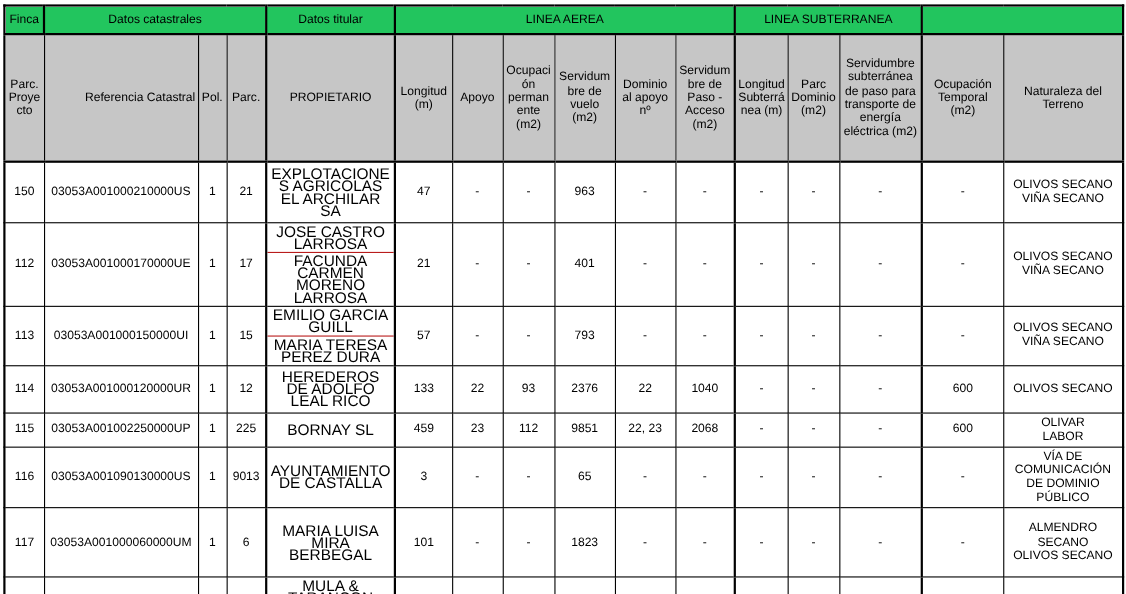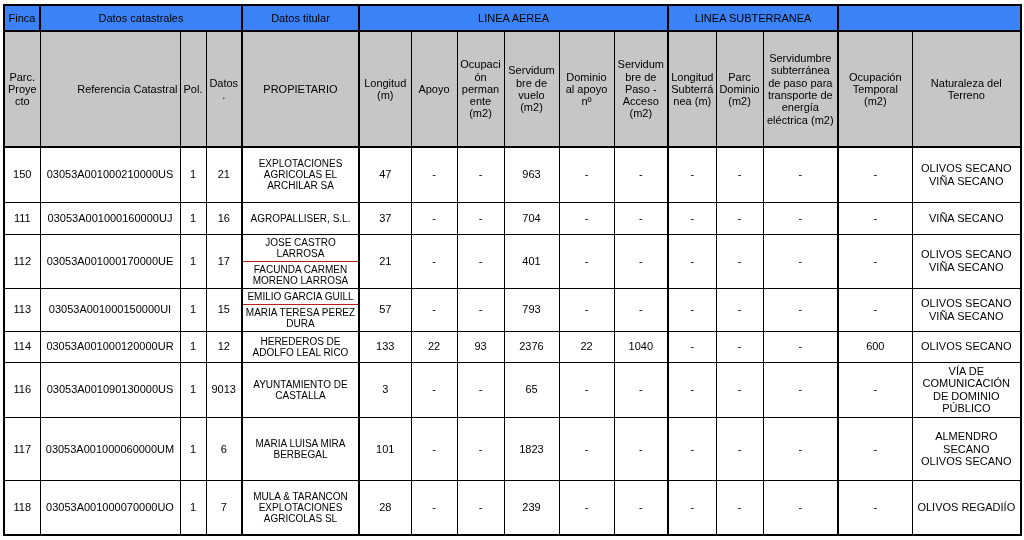--- a/index.html
+++ b/index.html
@@ -1,26 +1,26 @@
 <!DOCTYPE html>
 <html><head>
 <meta charset="utf-8">
 <style>
   html,body{margin:0;padding:0;background:#ffffff;font-family:"Liberation Sans",sans-serif;color:#000;}
   .wrap{padding:4px 3px;}
   table{border-collapse:collapse;table-layout:fixed;width:1017px;border:2px solid #000;}
   th,td{border:1px solid #000;font-weight:normal;vertical-align:middle;text-align:center;overflow:hidden;}
   th{font-size:11px;line-height:1.12;padding:1px 2px;word-wrap:break-word;}
-  tr.group-row th{background:#3b82f6;border-bottom:2px solid #000;height:22px;}
+  tr.group-row th{background:#22c55e;border-bottom:2px solid #000;height:22px;}
   tr.col-row th{background:#c6c6c6;border-bottom:2px solid #000;height:112px;}
   td{font-size:11px;line-height:1.15;padding:2px 3px;white-space:pre-line;word-wrap:break-word;}
   .bl2{border-left:2px solid #000;margin-left:40px;}
   .al-left{text-align:right;padding-left:7px;}
   td.prop{padding:0;}
-  .owner{font-size:10px;line-height:11px;padding:2px 2px;}
+  .owner{font-size:14px;line-height:11px;padding:2px 2px;}
   .owner + .owner{border-top:1px solid #b91c1c;}
   tbody tr:nth-child(1){height:55px}
   tbody tr:nth-child(2){height:32px}
   tbody tr:nth-child(3){height:43px}
   tbody tr:nth-child(4){height:43px}
   tbody tr:nth-child(5){height:31px}
   tbody tr:nth-child(6){height:32px}
   tbody tr:nth-child(7){height:63px}
   tbody tr:nth-child(8){height:54px}
   tbody tr:nth-child(9){height:35px}
@@ -54,21 +54,21 @@
           <th colspan="3" class="bl2">Datos catastrales</th>
           <th colspan="1" class="bl2">Datos titular</th>
           <th colspan="6" class="bl2">LINEA AEREA</th>
           <th colspan="3" class="bl2">LINEA SUBTERRANEA</th>
           <th colspan="2" class="bl2"></th>
         </tr>
       <tr class="col-row" id="col-row">
           <th class="">Parc. Proyecto</th>
           <th class="al-left">Referencia Catastral</th>
           <th class="">Pol.</th>
-          <th class="">Datos.</th>
+          <th class="">Parc.</th>
           <th class="bl2">PROPIETARIO</th>
           <th class="bl2">Longitud (m)</th>
           <th class="">Apoyo</th>
           <th class="">Ocupación permanente (m2)</th>
           <th class="">Servidumbre de vuelo (m2)</th>
           <th class="">Dominio al apoyo nº</th>
           <th class="">Servidumbre de Paso - Acceso (m2)</th>
           <th class="bl2">Longitud Subterránea (m)</th>
           <th class="">Parc Dominio (m2)</th>
           <th class="">Servidumbre subterránea de paso para transporte de energía eléctrica (m2)</th>
@@ -90,38 +90,20 @@
           <td>-</td>
           <td>-</td>
           <td class="bl2">-</td>
           <td>-</td>
           <td>-</td>
           <td class="bl2">-</td>
           <td>OLIVOS SECANO
 VIÑA SECANO</td>
         </tr>
         <tr>
-          <td>111</td>
-          <td>03053A001000160000UJ</td>
-          <td>1</td>
-          <td>16</td>
-          <td class="bl2 prop"><div class="owner">AGROPALLISER, S.L.</div></td>
-          <td class="bl2">37</td>
-          <td>-</td>
-          <td>-</td>
-          <td>704</td>
-          <td>-</td>
-          <td>-</td>
-          <td class="bl2">-</td>
-          <td>-</td>
-          <td>-</td>
-          <td class="bl2">-</td>
-          <td>VIÑA SECANO</td>
-        </tr>
-        <tr>
           <td>112</td>
           <td>03053A001000170000UE</td>
           <td>1</td>
           <td>17</td>
           <td class="bl2 prop"><div class="owner">JOSE CASTRO LARROSA</div><div class="owner">FACUNDA CARMEN MORENO LARROSA</div></td>
           <td class="bl2">21</td>
           <td>-</td>
           <td>-</td>
           <td>401</td>
           <td>-</td>
@@ -164,20 +146,39 @@
           <td>2376</td>
           <td>22</td>
           <td>1040</td>
           <td class="bl2">-</td>
           <td>-</td>
           <td>-</td>
           <td class="bl2">600</td>
           <td>OLIVOS SECANO</td>
         </tr>
         <tr>
+          <td>115</td>
+          <td>03053A001002250000UP</td>
+          <td>1</td>
+          <td>225</td>
+          <td class="bl2 prop"><div class="owner">BORNAY SL</div></td>
+          <td class="bl2">459</td>
+          <td>23</td>
+          <td>112</td>
+          <td>9851</td>
+          <td>22, 23</td>
+          <td>2068</td>
+          <td class="bl2">-</td>
+          <td>-</td>
+          <td>-</td>
+          <td class="bl2">600</td>
+          <td>OLIVAR
+LABOR</td>
+        </tr>
+        <tr>
           <td>116</td>
           <td>03053A001090130000US</td>
           <td>1</td>
           <td>9013</td>
           <td class="bl2 prop"><div class="owner">AYUNTAMIENTO DE CASTALLA</div></td>
           <td class="bl2">3</td>
           <td>-</td>
           <td>-</td>
           <td>65</td>
           <td>-</td>

